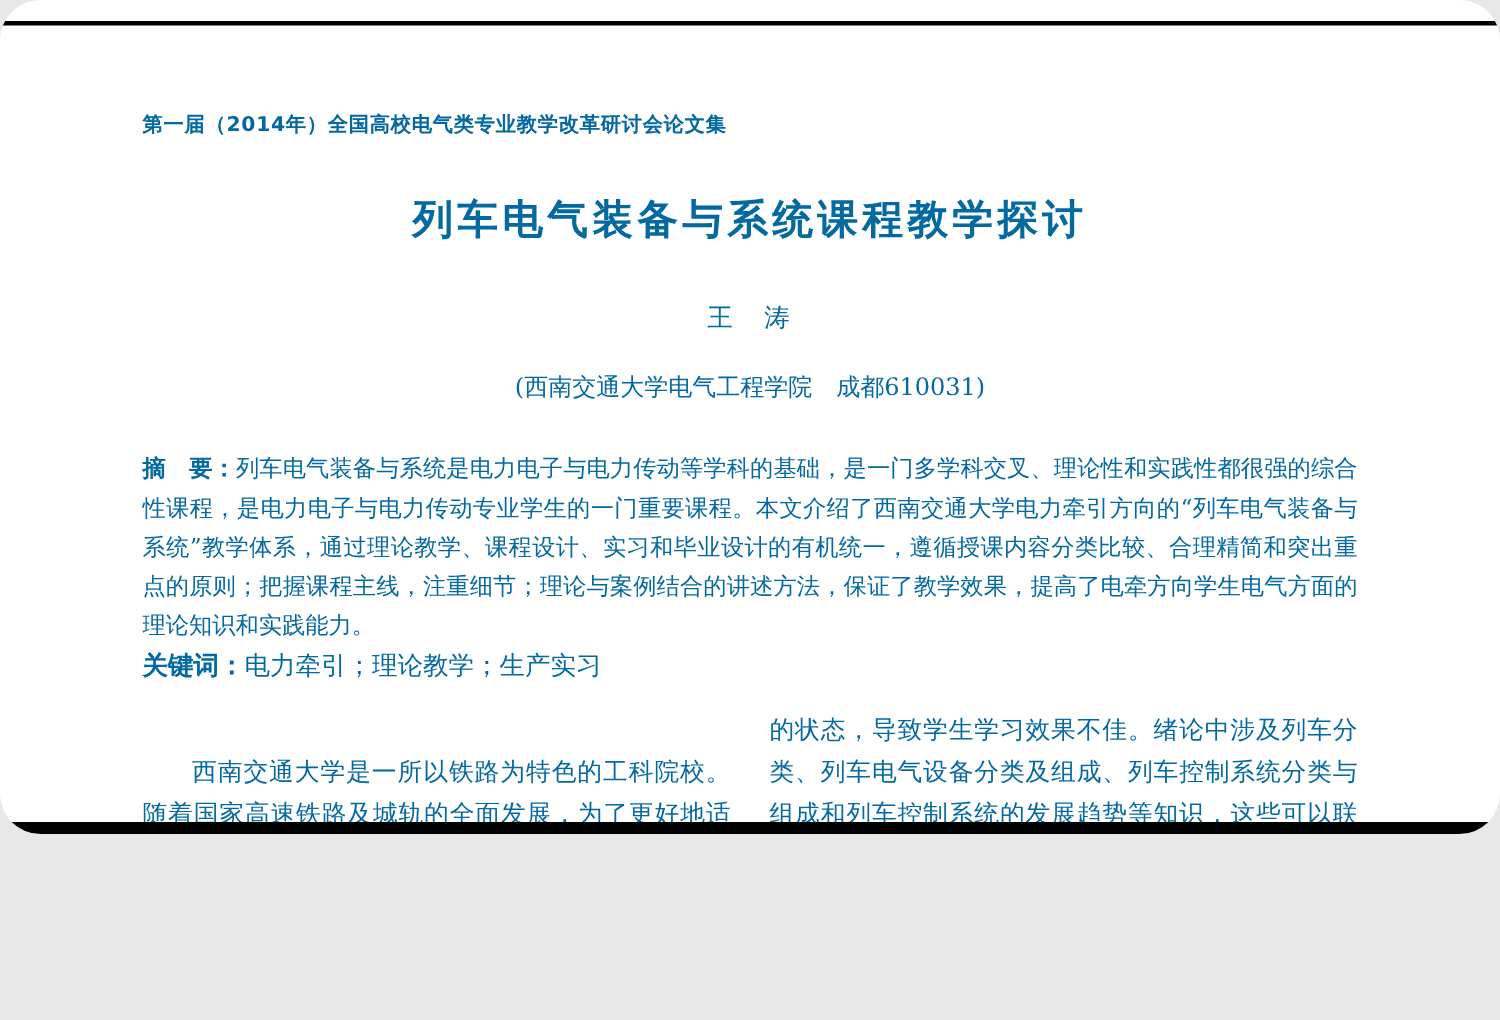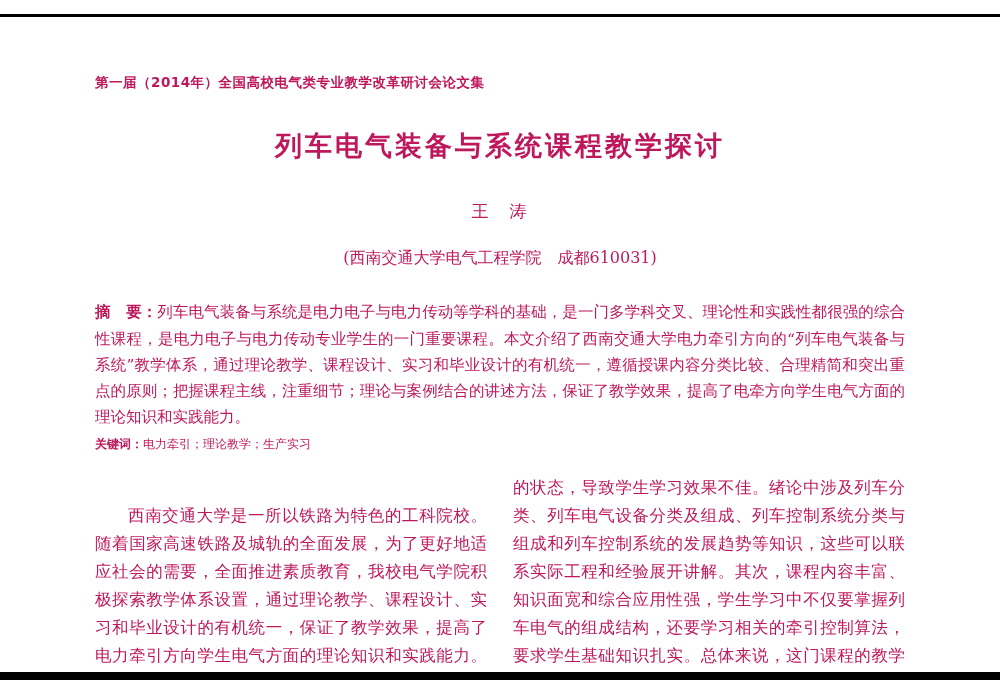--- a/index.html
+++ b/index.html
@@ -3,26 +3,27 @@
 <meta charset="utf-8">
 <style>
   html, body {
     margin: 0;
     padding: 0;
     background: #e8e8e8;
   }
   .page {
     position: relative;
     width: 1000px;
-    height: 680px;
+    height: 556px;
     margin: 0 auto;
     background: #ffffff;
     overflow: hidden;
-    color: #be185d;
+    color: #0369a1;
     font-family: "DejaVu Serif", "Liberation Serif", serif;
+    border-radius: 27px;
   }
   .scan-bar-top {
     position: absolute;
     top: 14px;
     left: 0;
     right: 0;
     height: 3px;
     background: #000000;
   }
   .scan-bar-bottom {
@@ -68,26 +69,26 @@
     font-size: 15.5px;
     line-height: 26px;
     text-align: justify;
     text-justify: inter-ideograph;
   }
   .abstract-block p {
     margin: 0;
   }
   .keywords-line {
     margin-top: 1px;
-    font-size: 12px;
+    font-size: 17px;
     line-height: 26px;
   }
   .bold-label {
     font-weight: bold;
-    font-family: Liberation Mono, monospace;
+    font-family: Liberation Serif, serif;
   }
   .two-columns {
     display: flex;
     gap: 26px;
     margin-top: 16px;
     font-size: 16.5px;
     line-height: 28px;
     text-align: justify;
     text-justify: inter-ideograph;
   }

